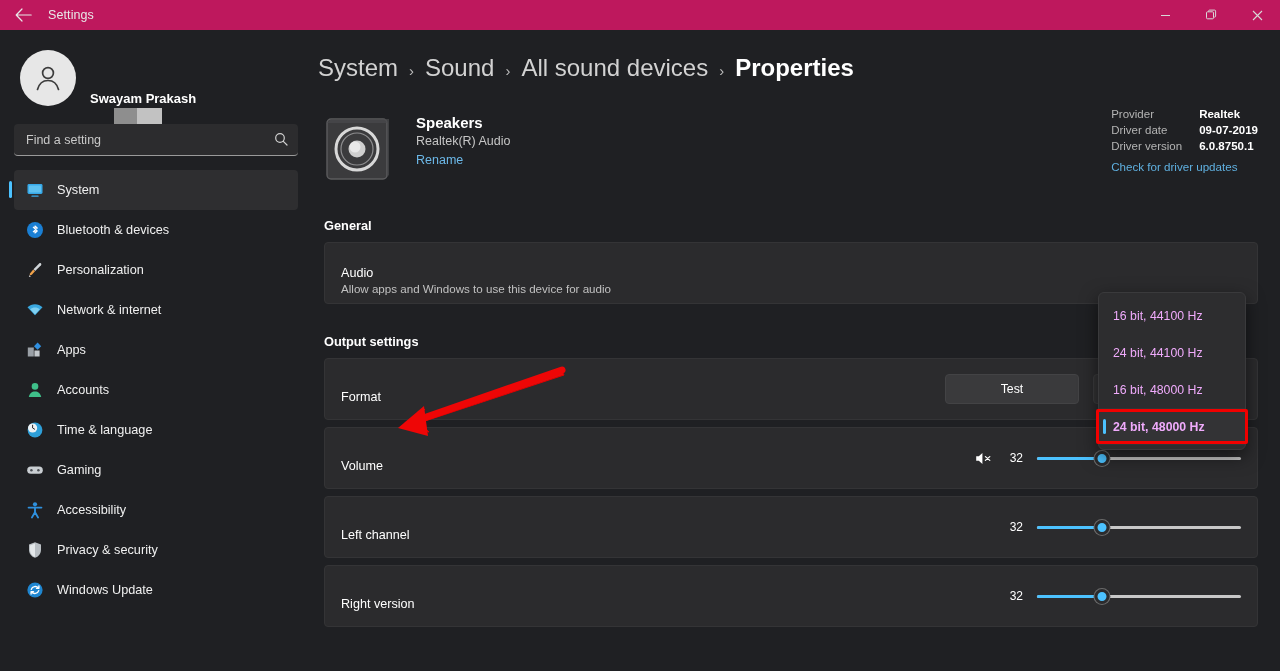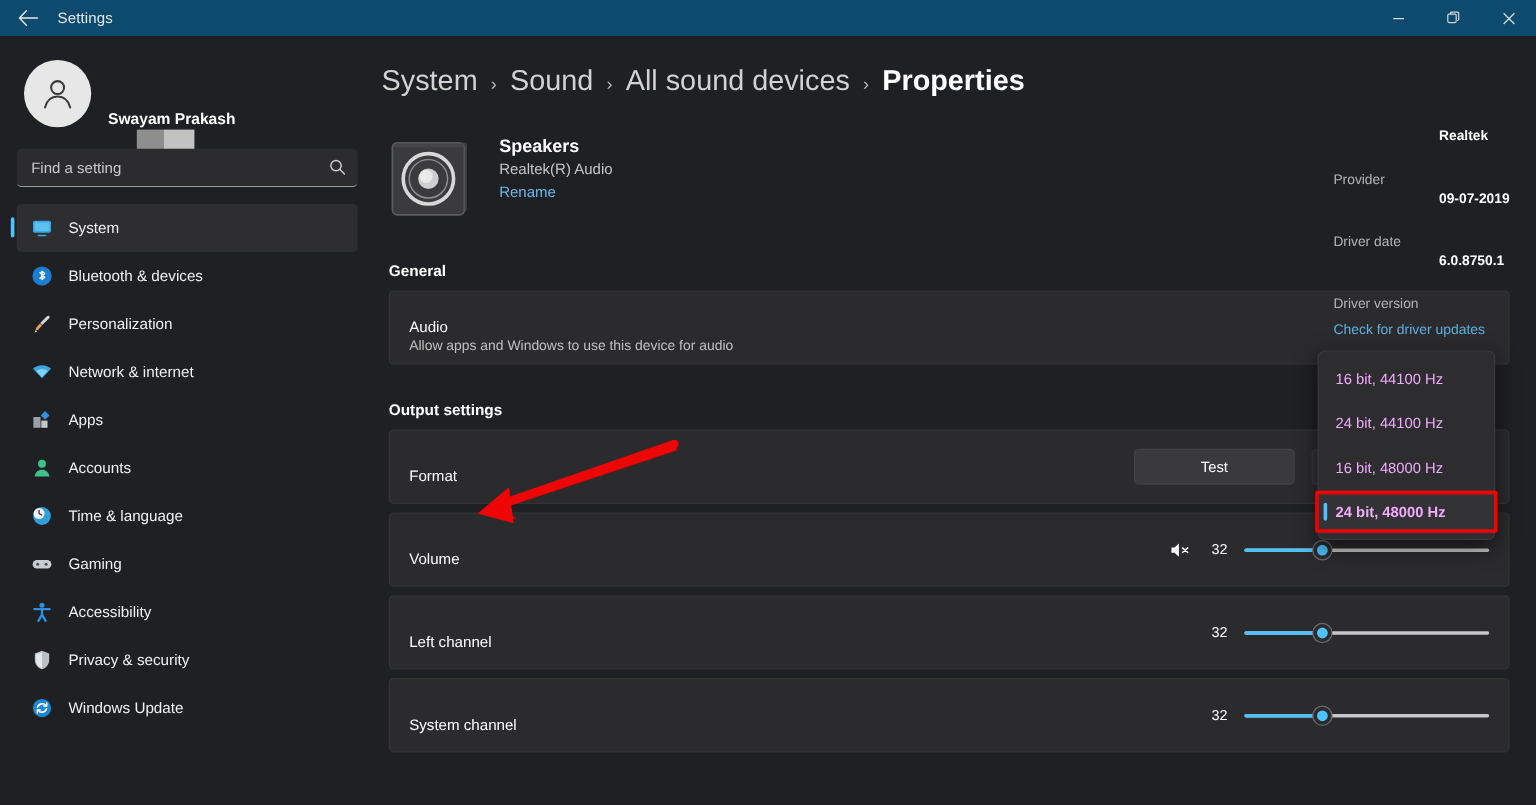--- a/index.html
+++ b/index.html
@@ -8,21 +8,21 @@
     background: #1f2023;
     font-family: "Liberation Sans", sans-serif;
     color: #ffffff;
     overflow: hidden;
   }
 
   
   .titlebar {
     height: 30px; width: 100%;
     display: flex; align-items: center;
-    background: #0c4a6e;
+    background: #be185d;
     position: relative;
   }
   .back-btn {
     width: 34px; height: 26px;
     display: flex; align-items: center; justify-content: center;
     color: #e6e6e6; font-size: 15px;
     margin-left: 6px;
   }
   .title-text {
     font-size: 12.5px; color: #e8e8e8;
@@ -132,21 +132,21 @@
   .device-name { font-size: 15px; font-weight: bold; color: #ffffff; }
   .device-sub { font-size: 12.5px; color: #c6c6c6; }
   .device-rename { font-size: 12.5px; color: #6cb8e8; margin-top: 2px; }
 
   .driverinfo {
     position: absolute; right: 0; top: 26px;
     display: flex; flex-direction: column; gap: 4px;
     font-size: 11.5px;
   }
   .drow { display: flex; gap: 10px; }
-  .dlabel { color: #b4b4b4; width: 78px; margin-top: 36px; }
+  .dlabel { color: #b4b4b4; width: 78px; }
   .dvalue { color: #ffffff; font-weight: bold; }
   .dlink { color: #5fb0e0; font-size: 11.6px; margin-top: 4px; }
 
   .section-title {
     font-size: 12.8px; font-weight: bold; color: #ffffff;
     margin: 30px 0 9px 6px;
   }
   .card {
     background: #2b2b2d;
     border: 1px solid #343436;
@@ -516,21 +516,21 @@
         <div class="slider">
           <div class="track"></div>
           <div class="fill" style="width:32%"></div>
           <div class="thumb" style="left:32%"></div>
         </div>
       </div>
     </div>
 
     <div class="card tall">
       <div class="card-left">
-        <div class="card-title">System channel</div>
+        <div class="card-title">Right version</div>
       </div>
       <div class="card-right">
         <span class="slider-val">32</span>
         <div class="slider">
           <div class="track"></div>
           <div class="fill" style="width:32%"></div>
           <div class="thumb" style="left:32%"></div>
         </div>
       </div>
     </div>

